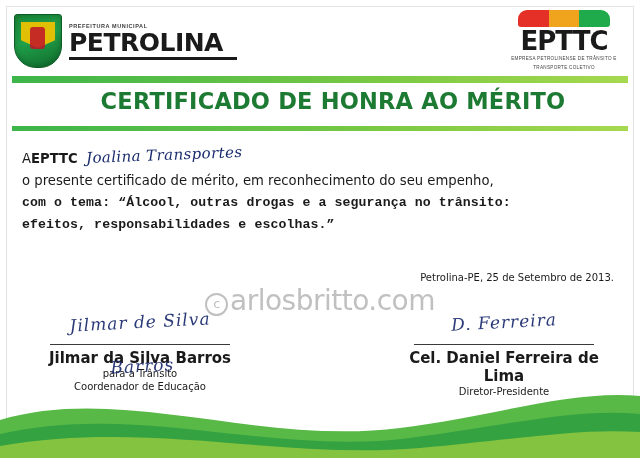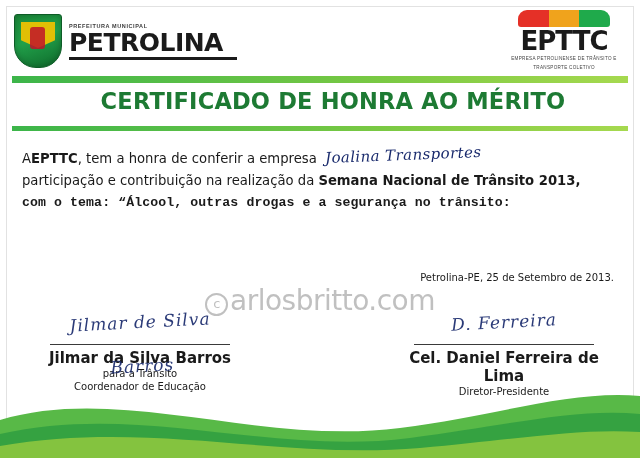--- a/index.html
+++ b/index.html
@@ -313,28 +313,28 @@
   <div class="bar-top"></div>
 
   <div class="title">CERTIFICADO DE HONRA AO MÉRITO</div>
 
   <div class="bar-under-title"></div>
 
   <div class="body-text">
     <div class="line line1">
       <span>A </span>
         <span class="b">EPTTC</span>
-        <span>, tem a honra de conferir  a empresa</span>
       <span class="handwrite-company">Joalina Transportes</span>
     </div>
-    <div class="line">
-      <span>participação e contribuição na realização da </span><span class="b">Semana Nacional de Trânsito 2013,</span>
-    </div>
+    <div class="line">o  presente certificado de mérito, em reconhecimento do seu empenho,</div>
     <div class="line theme">
       <span>com o tema: </span><span>“Álcool, outras drogas e a segurança no trânsito:</span>
+    </div>
+    <div class="line theme">
+      <span>efeitos, responsabilidades e escolhas.”</span>
     </div>
   </div>
 
   <div class="place-date">Petrolina-PE, 25 de Setembro de 2013.</div>
 
   <div class="watermark">
     <span class="wm-c">c</span><span>arlosbritto.com</span>
   </div>
 
   <div class="sig-block sig-left">

